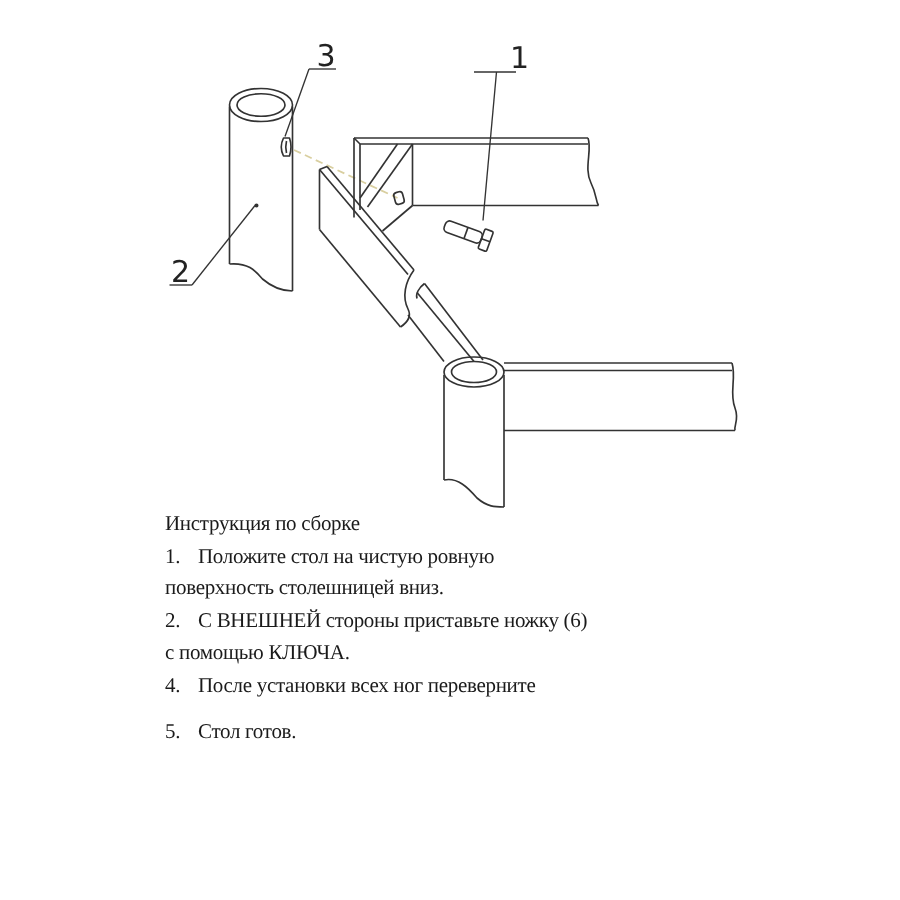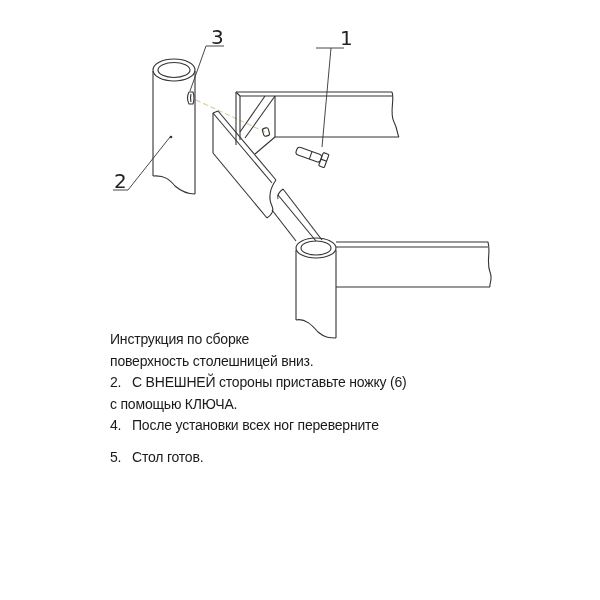--- a/index.html
+++ b/index.html
@@ -1,20 +1,20 @@
 <!DOCTYPE html>
 <html><head>
   <meta charset="utf-8">
   <style>
     html, body { margin: 0; padding: 0; background: #ffffff; }
     body { width: 600px; height: 600px; position: relative; overflow: hidden; }
     #drawing { position: absolute; left: 0; top: 0; width: 600px; height: 340px; }
     #instructions {
-      position: absolute; left: 110px; top: 329px; width: 400px;
-      font-family: Liberation Sans, sans-serif; font-size: 14px; line-height: 21.5px;
+      position: absolute; left: 110px; top: 339px; width: 400px;
+      font-family: Liberation Serif, serif; font-size: 14px; line-height: 21.5px;
       color: #1a1a1a; letter-spacing: -0.2px;
     }
     #instructions .line { white-space: nowrap; }
     #instructions .gap { height: 10px; }
     .num { display: inline-block; width: 22px; }
     .callout { font-family: "DejaVu Sans", sans-serif; font-size: 20px; fill: #222; }
   </style>
 </head>
 <body>
 
@@ -96,20 +96,21 @@
     </g>
   </g>
   <text class="callout" x="340" y="45">1</text>
   <text class="callout" x="211" y="44">3</text>
   <text class="callout" x="114" y="188">2</text>
 </svg>
 
 <div id="instructions">
   <div class="line">Инструкция по сборке</div>
 
+  <div class="line"><span class="num">1.</span><span>Положите стол на чистую ровную</span></div>
   <div class="line">поверхность столешницей вниз.</div>
 
   <div class="line"><span class="num">2.</span><span>С ВНЕШНЕЙ стороны приставьте ножку (6)</span></div>
 
   <div class="line">с помощью КЛЮЧА.</div>
 
   <div class="line"><span class="num">4.</span><span>После установки всех ног переверните</span></div>
 
   <div class="gap"></div>
   <div class="line"><span class="num">5.</span><span>Стол готов.</span></div>

